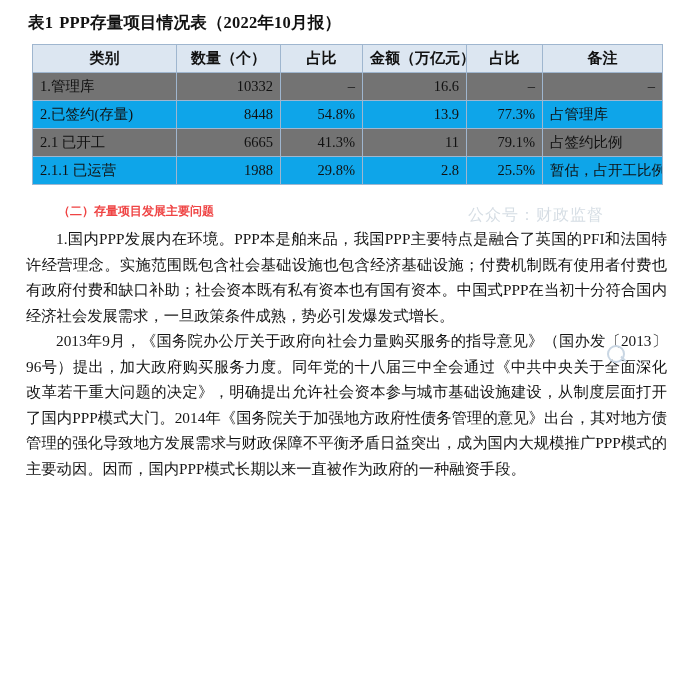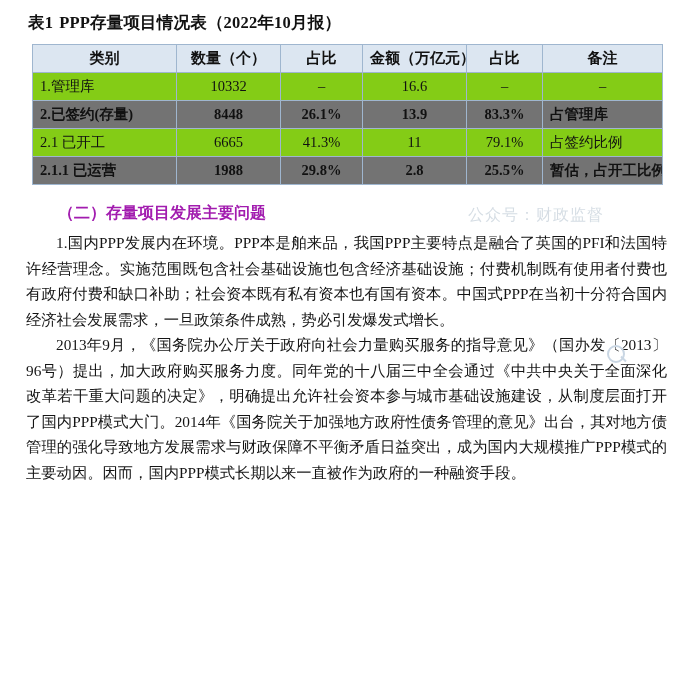--- a/index.html
+++ b/index.html
@@ -51,42 +51,41 @@
     font-weight: bold;
     text-align: center;
     color: #111;
     font-size: 15px;
     font-family: Liberation Mono, monospace;
   }
   table.ppp tbody td {
     color: #111;
   }
   table.ppp tbody tr.alt td {
-    background: #737373;
-    font-weight: bold;
+    background: #0ea5e9;
   }
   table.ppp tbody tr.plain td {
-    background: #84cc16;
+    background: #737373;
     margin-left: 26px;
   }
   .col-a { width: 144px; }
   .col-b { width: 104px; }
   .col-c { width: 82px; }
   .col-d { width: 104px; }
   .col-e { width: 76px; }
   .col-f { width: 120px; }
-  td.center { text-align: center; }
+  td.center { text-align: right; }
   td.left { text-align: left; }
 
   .section-heading {
-    font-size: 16px;
+    font-size: 12px;
     font-weight: bold;
     margin: 18px 0 6px 0;
     text-indent: 32px;
-    color: #a21caf;
+    color: #ef4444;
   }
   p.body {
     font-size: 15.3px;
     line-height: 25.5px;
     margin: 0;
     text-align: justify;
     text-justify: inter-ideograph;
     text-indent: 30px;
     color: #141414;
   }
@@ -156,23 +155,23 @@
         <td class="left">1.管理库</td>
         <td class="center">10332</td>
         <td class="center">–</td>
         <td class="center">16.6</td>
         <td class="center">–</td>
         <td class="center">–</td>
       </tr>
       <tr class="alt">
         <td class="left">2.已签约(存量)</td>
         <td class="center">8448</td>
-        <td class="center">26.1%</td>
+        <td class="center">54.8%</td>
         <td class="center">13.9</td>
-        <td class="center">83.3%</td>
+        <td class="center">77.3%</td>
         <td class="left">占管理库</td>
       </tr>
       <tr class="plain">
         <td class="left">2.1 已开工</td>
         <td class="center">6665</td>
         <td class="center">41.3%</td>
         <td class="center">11</td>
         <td class="center">79.1%</td>
         <td class="left">占签约比例</td>
       </tr>

